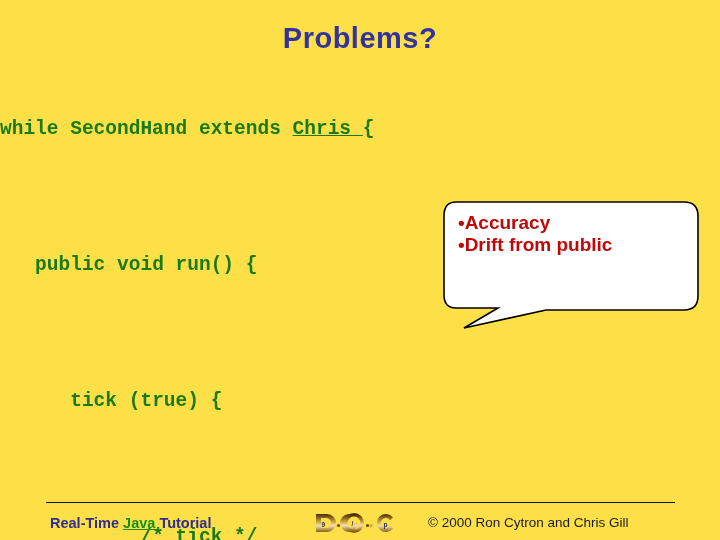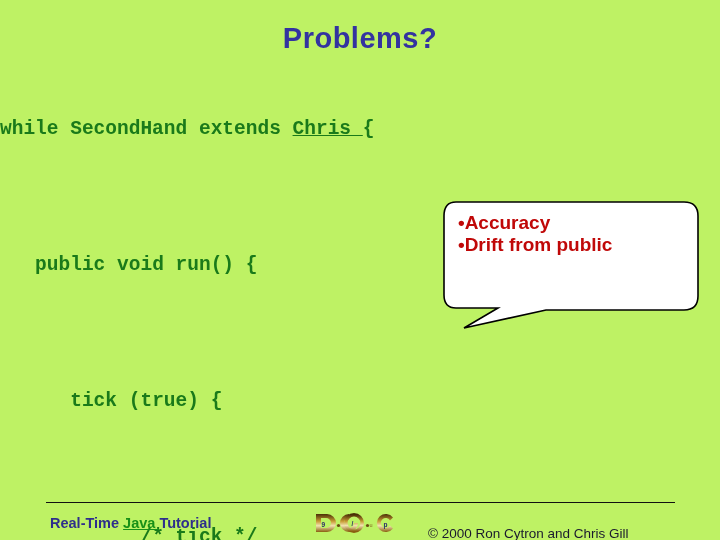--- a/index.html
+++ b/index.html
@@ -4,21 +4,21 @@
 <style>
   html, body {
     margin: 0;
     padding: 0;
     background: #ffffff;
   }
   #slide {
     position: relative;
     width: 720px;
     height: 540px;
-    background: #bef264;
+    background: #fde047;
     overflow: hidden;
     font-family: "Liberation Sans", sans-serif;
   }
 
   
   #title {
     position: absolute;
     left: 0;
     top: 22px;
     width: 720px;
@@ -106,21 +106,20 @@
     height: 22px;
   }
   #footer-copy {
     position: absolute;
     left: 428px;
     top: 515px;
     font-family: "Liberation Sans", sans-serif;
     font-size: 13.5px;
     color: #1A1A2E;
     white-space: pre;
-    margin-top: 11px;
   }
 </style>
 </head>
 <body>
 
 <div id="slide">
 
   <div id="title">Problems?</div>
 
   <div id="code">

